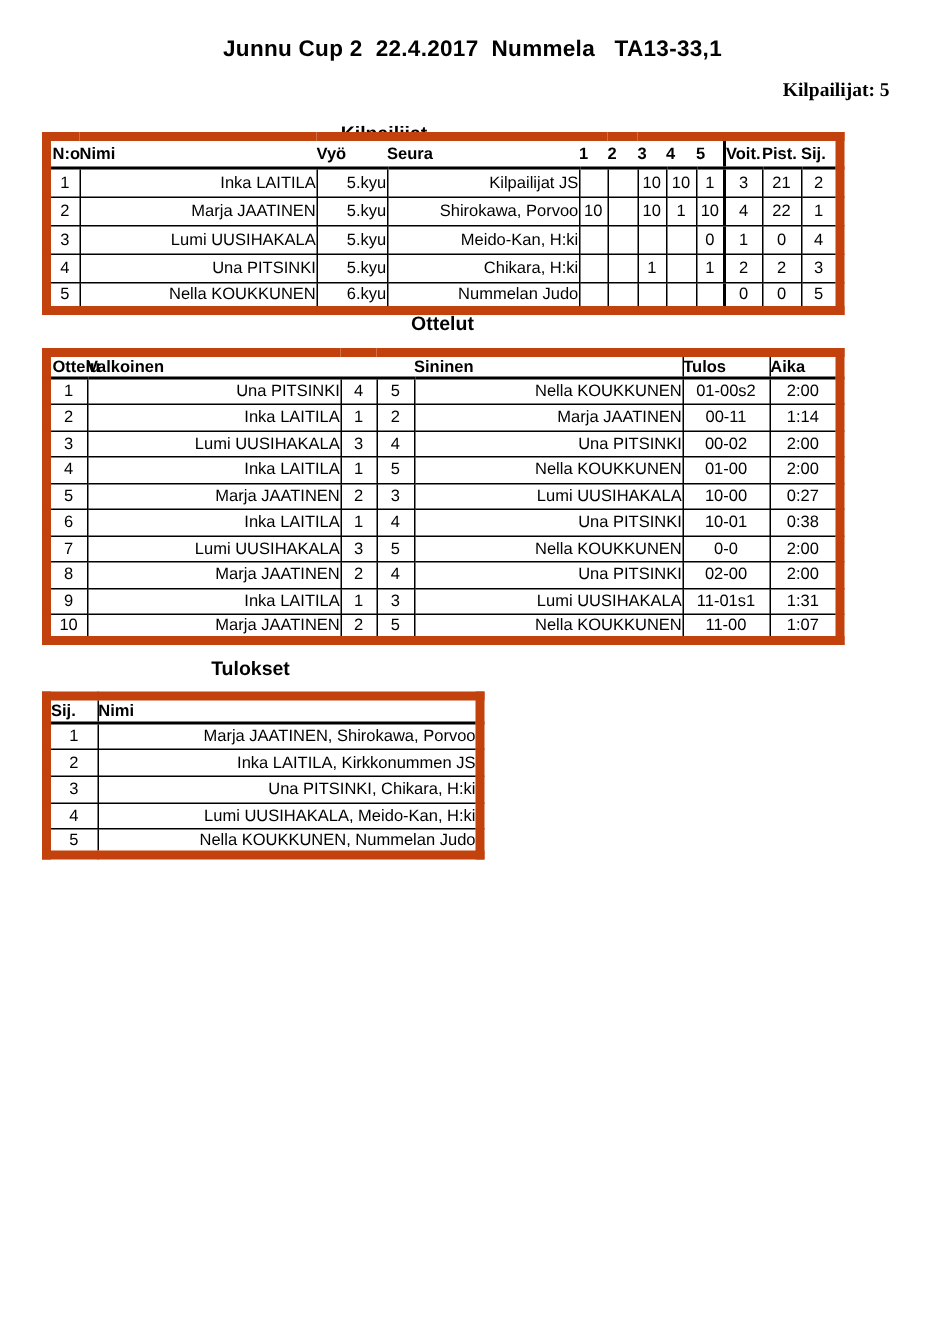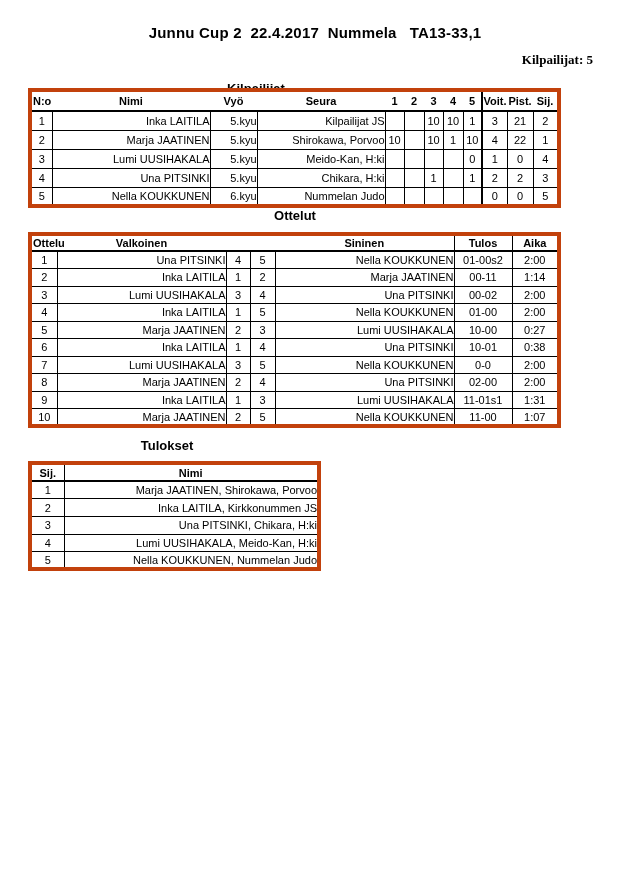--- a/index.html
+++ b/index.html
@@ -18,31 +18,31 @@
   .section-heading {
     position:absolute; transform:translateX(-50%);
     font-size:13px; font-weight:bold; white-space:nowrap;
   }
   #h1 { left:256px; top:65px;margin-top:16px; }
   #h2 { left:295px; top:208px; }
   #h3 { left:167px; top:438px; }
 
   table {
     border-collapse:collapse; table-layout:fixed; position:absolute;
-    border:4px solid #c2410c; background:#fff;
+    border:6px solid #c2410c; background:#fff;
   }
   #t1 { left:28px; top:88px;  width:529px; }
   #t2 { left:28px; top:232px; width:529px; }
   #t3 { left:28px; top:461px; width:289px; }
 
   th, td {
     padding:0; font-size:11px; overflow:hidden; white-space:nowrap;
     vertical-align:middle; font-weight:normal;
   }
-  thead th { border:0; border-bottom:2px solid #000; font-weight:bold; text-align:center; }
+  thead th { border:0; border-bottom:2px solid #000; font-weight:bold; text-align:left; }
   tbody td { border:1px solid #000; }
 
   #t1 thead tr { height:21px; }
   #t1 tbody tr { height:19px; }
   #t2 thead tr { height:17px; }
   #t2 tbody tr { height:17.5px; }
   #t3 thead tr { height:18px; }
   #t3 tbody tr { height:17.7px; }
 
   .lt { text-align:right; padding-left:6px; }

